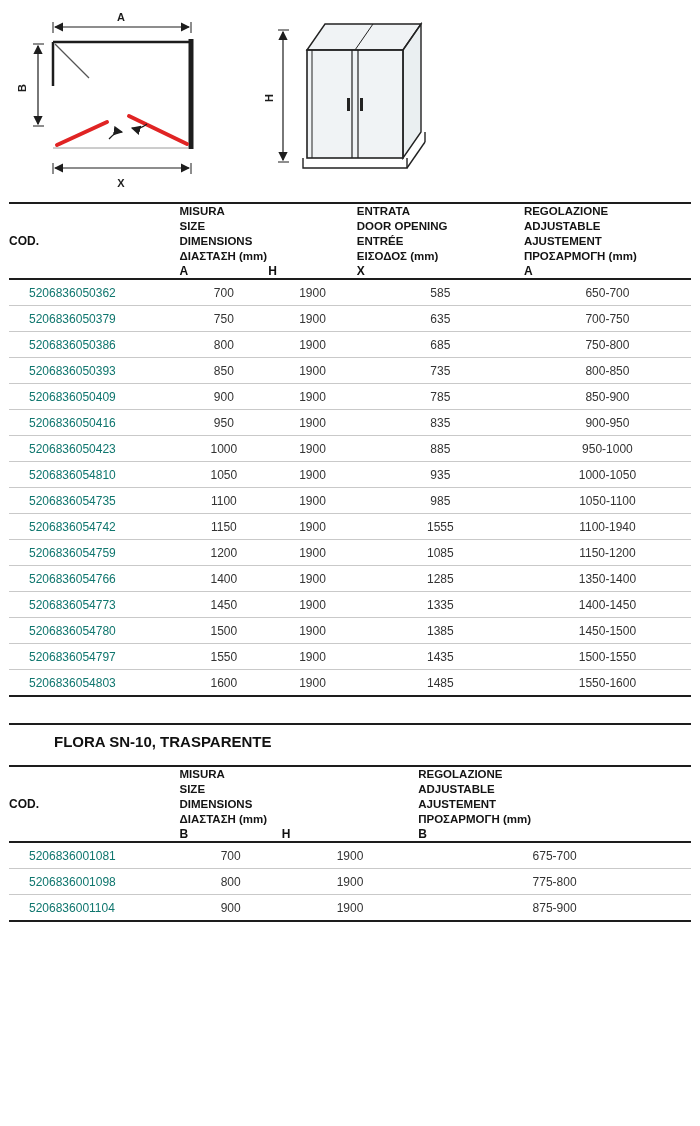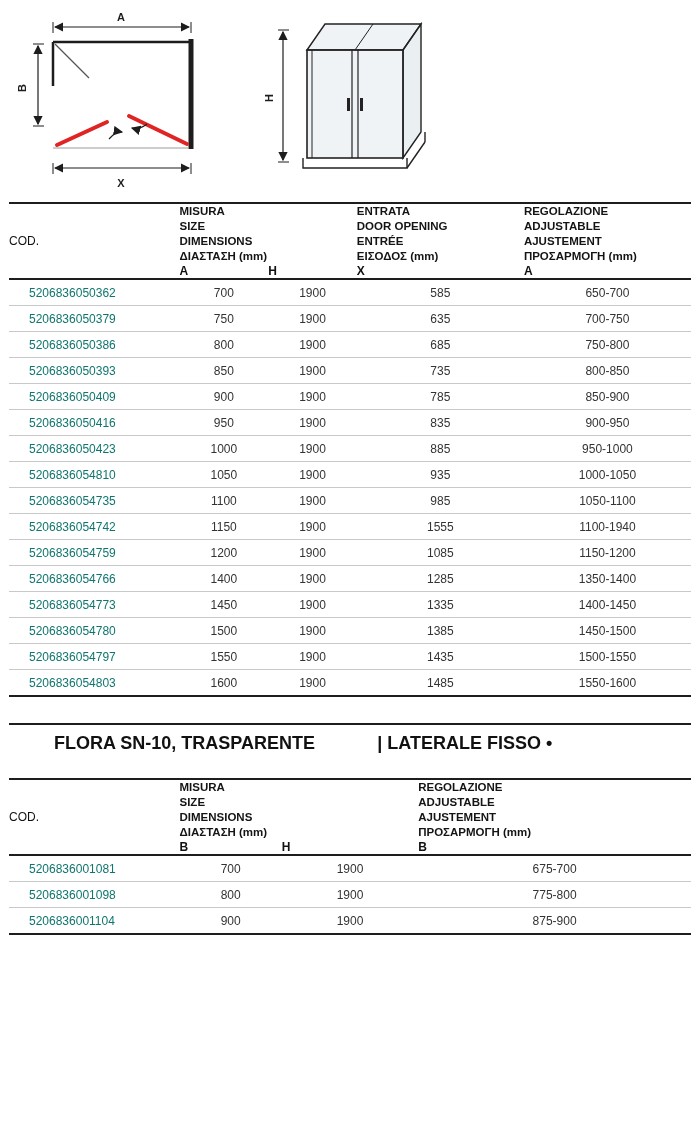--- a/index.html
+++ b/index.html
@@ -9,31 +9,31 @@
 
   .diagrams { display: flex; align-items: flex-start; padding: 2px 0 8px 6px; height: 194px; }
   .diagrams svg { display: block; }
   .diagrams svg + svg { margin-left: 60px; }
   .dim-text { font-size: 11px; font-weight: bold; fill: #1d1d1d; font-family: "Liberation Sans", sans-serif; }
 
   table.spec { width: 100%; border-collapse: collapse; table-layout: fixed;
                border-top: 2px solid #1d1d1d; border-bottom: 2px solid #1d1d1d; }
   table.spec thead { border-bottom: 2px solid #1d1d1d; }
   table.spec th { padding: 0; font-size: 12px; color: #111; text-align: left; vertical-align: middle; }
-  .cod-head { font-size: 12.5px; font-weight: normal; }
+  .cod-head { font-size: 12.5px; font-weight: bold; }
   .group-cell { padding: 8px 0 1px; }
   .group-cell div { line-height: 15px; font-weight: bold; font-size: 11.5px; color: #141414; }
   .letters-row th { padding: 4px 0 7px; font-size: 12.5px; font-weight: bold; }
   table.spec tbody td { font-size: 12px; text-align: center; padding: 6px 0 5px; color: #333;
                         border-top: 1px solid #c9c9c9; white-space: nowrap; }
   table.spec tbody td:first-child { text-align: left; padding-left: 20px; color: #0f766e; }
   table.spec tbody tr:first-child td { border-top: none; }
 
   .section-title { margin-top: 26px; border-top: 2px solid #1d1d1d; display: flex;
-                   padding: 8px 0 24px; font-weight: bold; font-size: 18px; color: #111; }
+                   padding: 8px 0 15px; font-weight: bold; font-size: 15px; color: #111; }
   .section-title .left { width: 54%; padding-left: 45px; }
   .section-title .right { flex: 1; }
 </style>
 </head>
 <body>
 
 <div class="page">
 
   <div class="diagrams">
 
@@ -246,21 +246,20 @@
           <td>1600</td>
           <td>1900</td>
           <td>1485</td>
           <td>1550-1600</td>
         </tr>
       </tbody>
   </table>
 
   <div class="section-title">
     <span class="left">FLORA SN-10, TRASPARENTE</span>
-    <span class="right">| LATERALE FISSO •</span>
   </div>
 
   <table class="spec">
     <colgroup>
       <col style="width:25%">
         <col style="width:15%">
         <col style="width:20%">
         <col style="width:40%">
     </colgroup>
     <thead>

